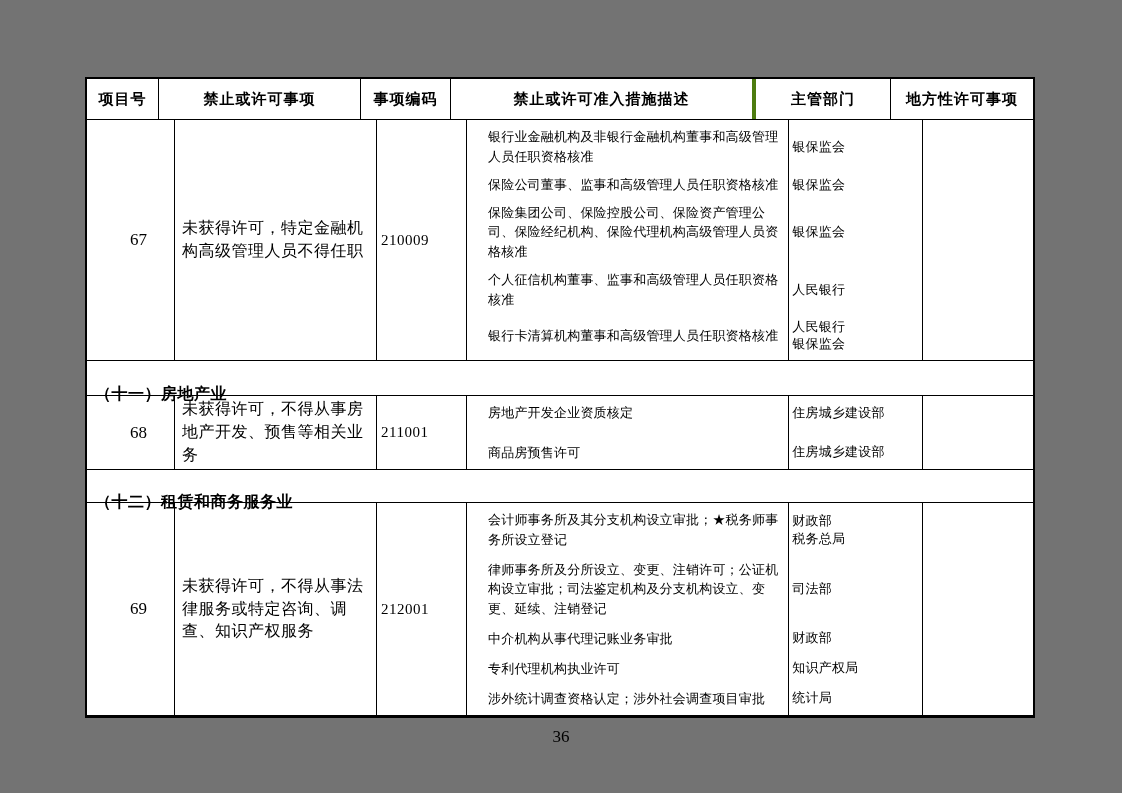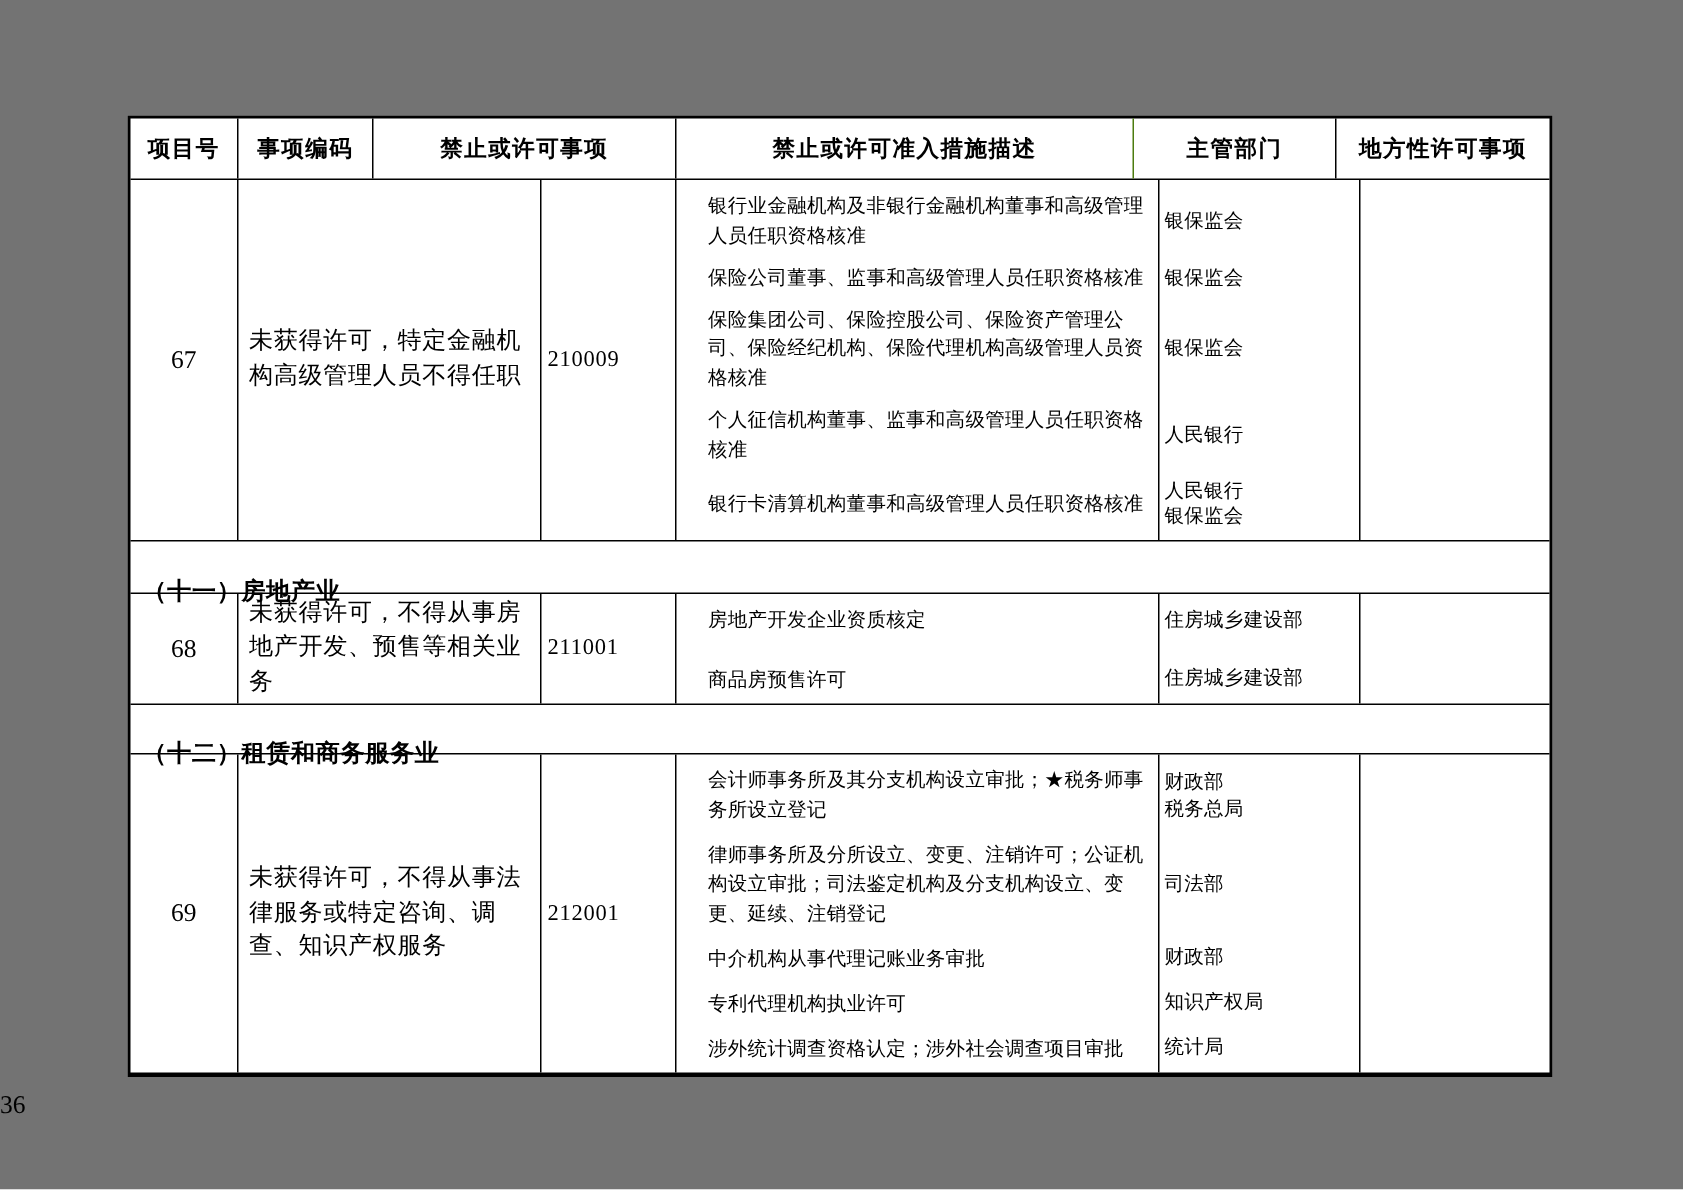--- a/index.html
+++ b/index.html
@@ -29,31 +29,32 @@
   .c4c5 { width: 440px; position: relative; margin-left: 16px; }
   .c6 { flex: 1; }
 
   
   .thead { height: 40px; }
   .thead .c {
     display: flex; align-items: center; justify-content: center;
     font-family: "Liberation Sans", "DejaVu Sans", sans-serif;
     font-weight: bold; font-size: 15px; letter-spacing: 1px;
   }
-  .thead .hc4 { width: 305px; border-right: 1px solid #4d7c0f; }
+  .thead .hc4 { width: 305px; border-right: 4px solid #4d7c0f; }
   .thead .hc5 { width: 135px; }
 
   
   .r67 { height: 241px; }
   .r68 { height: 74px; }
   .r69 { height: 213px; }
 
   .num {
     display: flex; align-items: center; justify-content: center;
     font-size: 17px;
+    margin-left: 16px;
   }
   .item {
     display: flex; align-items: center;
     padding: 0 6px 0 7px; font-size: 16px; line-height: 1.42;
     letter-spacing: 0.5px;
   }
   .code {
     display: flex; align-items: center;
     padding-left: 4px; font-size: 15px; letter-spacing: 0.5px;
   }
@@ -83,34 +84,34 @@
   .s12 { height: 33px; }
   .section-label {
     font-family: "Liberation Sans", "DejaVu Sans", sans-serif;
     font-weight: bold; font-size: 16px; padding-left: 8px;
     letter-spacing: 0.5px;
     margin-top: 32px;
   }
 
   .page-number {
     position: absolute; top: 727px; left: 0; width: 1122px;
-    font-size: 17px;
+    text-align: center; font-size: 17px;
   }
 </style>
 </head>
 <body>
 
 <div class="page">
 
   <div class="nl-table">
 
     <div class="row thead">
       <div class="c c1">项目号</div>
+      <div class="c c2">禁止或许可事项</div>
       <div class="c c3">事项编码</div>
-      <div class="c c2">禁止或许可事项</div>
       <div class="c hc4">禁止或许可准入措施描述</div>
       <div class="c hc5">主管部门</div>
       <div class="c c6">地方性许可事项</div>
     </div>
 
     <div class="row r67">
       <div class="c c1 num">67</div>
       <div class="c c2 item">未获得许可，特定金融机构高级管理人员不得任职</div>
       <div class="c c3 code">210009</div>
       <div class="c c4c5">

